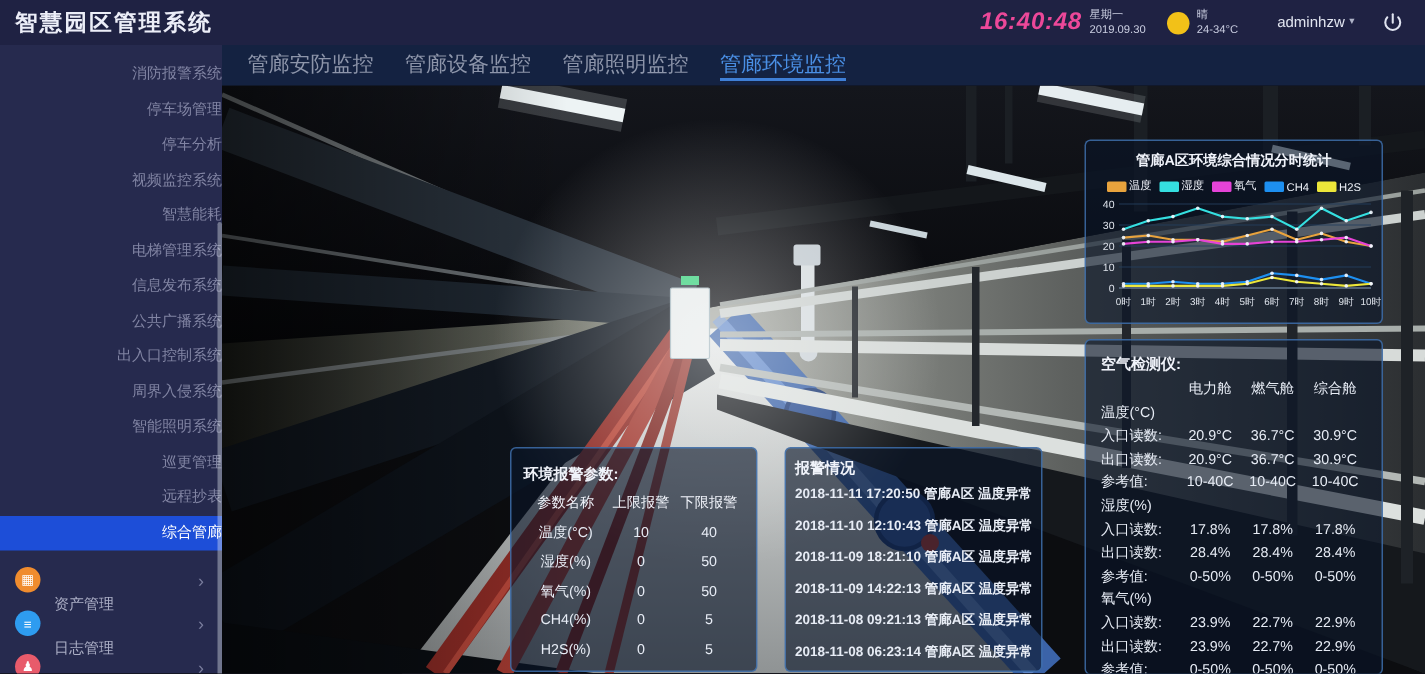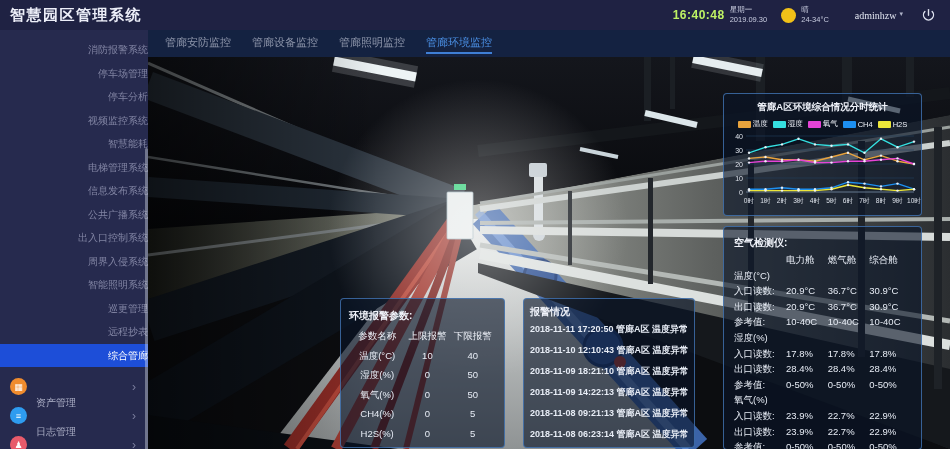--- a/index.html
+++ b/index.html
@@ -5,24 +5,24 @@
   * { margin:0; padding:0; box-sizing:border-box; }
   html,body { width:950px; height:449px; background:#10121c; }
   .stage { position:relative; width:950px; height:449px; overflow:hidden;
            font-family:"Liberation Sans","DejaVu Sans",sans-serif; }
 
   
   .hdr { position:absolute; left:0; top:0; right:0; height:30px; background:#1f2243;
          display:flex; align-items:center; justify-content:space-between; padding:0 14px 0 10px; z-index:40; }
   .app-title { font-size:15px; font-weight:bold; color:#eceef8; letter-spacing:1.5px; white-space:nowrap; }
   .hdr-right { display:flex; align-items:center; }
-  .clock { font-size:12px; font-weight:bold; color:#bef264; letter-spacing:.5px; }
+  .clock { font-size:16px; font-weight:bold; color:#ec4899; letter-spacing:.5px;font-style:italic; }
   .mini { font-size:7.5px; color:#c9cde0; line-height:1.3; margin-left:5px; white-space:nowrap; }
   .sun { width:15px; height:15px; border-radius:50%; background:#f2c118; margin-left:14px; }
-  .user { display:flex; align-items:flex-start; font-size:10px; color:#e1e5f0; margin-left:26px; cursor:pointer;font-family:Liberation Serif, serif; }
+  .user { display:flex; align-items:flex-start; font-size:10px; color:#e1e5f0; margin-left:26px; cursor:pointer; }
   .caret { font-size:7px; color:#aeb3c8; margin-left:3px; }
   .power { margin-left:18px; cursor:pointer; display:flex; align-items:center; }
 
   
   .sidebar { position:absolute; left:0; top:30px; bottom:0; width:148px; background:#262a4e; z-index:30; }
   .side-items { padding-top:8px; }
   .side-item { height:23.5px; line-height:23.5px; padding-left:32px; font-size:10px;
                color:#8184a3; white-space:nowrap; cursor:pointer;text-align:right; }
   .side-item.active { background:#1d4ed8; color:#ffffff; font-weight:normal; }
   .side-sections { margin-top:5px; }
@@ -30,21 +30,21 @@
   .sec-icon { width:17px; height:17px; border-radius:50%; color:#fff; font-size:9px;
               display:flex; align-items:center; justify-content:center; flex:none; }
   .sec-label { font-size:10px; color:#abaec5; margin-left:9px; flex:1;margin-top:32px; }
   .sec-chevron { font-size:12px; color:#7a7e9e; }
   .side-scrollbar { position:absolute; top:118px; right:0; width:3px; height:330px;
                     background:rgba(235,238,245,.38); border-radius:2px; }
 
   
   .tabbar { position:absolute; left:148px; top:30px; right:0; height:27px; background:#142241;
             display:flex; align-items:center; gap:21px; padding-left:17px; z-index:20; }
-  .tab { font-size:11px; color:#8d95aa; height:27px; line-height:25px; position:relative;
+  .tab { font-size:14px; color:#8d95aa; height:27px; line-height:25px; position:relative;
          cursor:pointer; white-space:nowrap; }
   .tab.active { color:#4a8fe4; }
   .tab.active::after { content:""; position:absolute; left:0; right:0; bottom:3px; height:2px; background:#3f7fd6; }
 
   
   .photo { position:absolute; left:148px; top:57px; width:802px; height:392px;
            overflow:hidden; background:#0c0d10; }
 
   
   .panel { position:absolute; background:rgba(10,21,40,.62); border:1px solid rgba(72,128,196,.72);
@@ -65,21 +65,21 @@
   .panel.chart { left:723px; top:93px; width:199px; height:123px; padding-top:7px; }
   .panel.chart h3 { text-align:center; font-size:9.5px; }
   .legend { display:flex; justify-content:center; align-items:center; gap:5px; margin:5px 0 1px; }
   .lg-item { display:flex; align-items:center; }
   .lg-swatch { width:13px; height:7px; border-radius:1px; display:inline-block; }
   .lg-label { font-size:7.5px; color:#f0f3fa; margin-left:2px; white-space:nowrap; }
 
   .panel.air { left:723px; top:226px; width:199px; height:224px; padding:9px 10px; }
   .air-grid { display:grid; grid-template-columns:52px 1fr 1fr 1fr; margin-top:2px; }
   .air-grid div { font-size:9.5px; line-height:15.6px; white-space:nowrap; }
-  .air-colhead, .air-val { text-align:left; }
+  .air-colhead, .air-val { text-align:center; }
   .air-sec { grid-column:1 / -1; }
 </style>
 </head>
 <body>
 
 <div class="stage">
 
   <div class="hdr">
     <div class="app-title">智慧园区管理系统</div>
     <div class="hdr-right">

